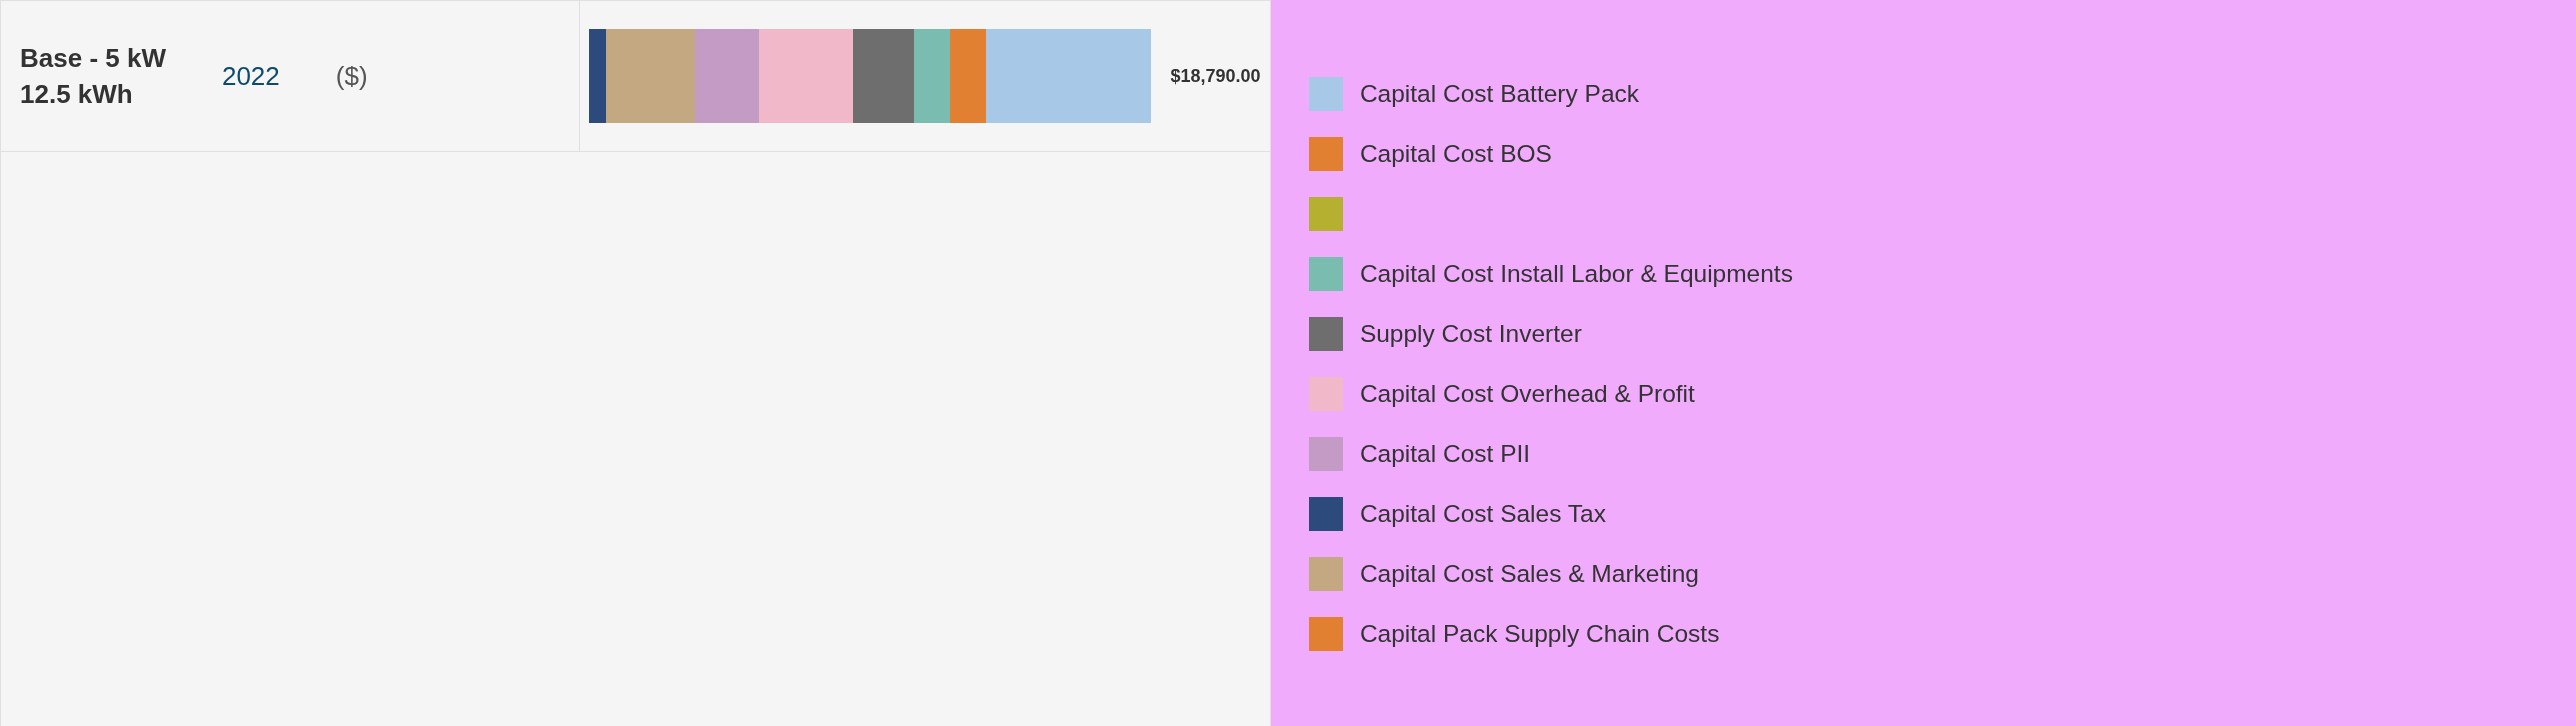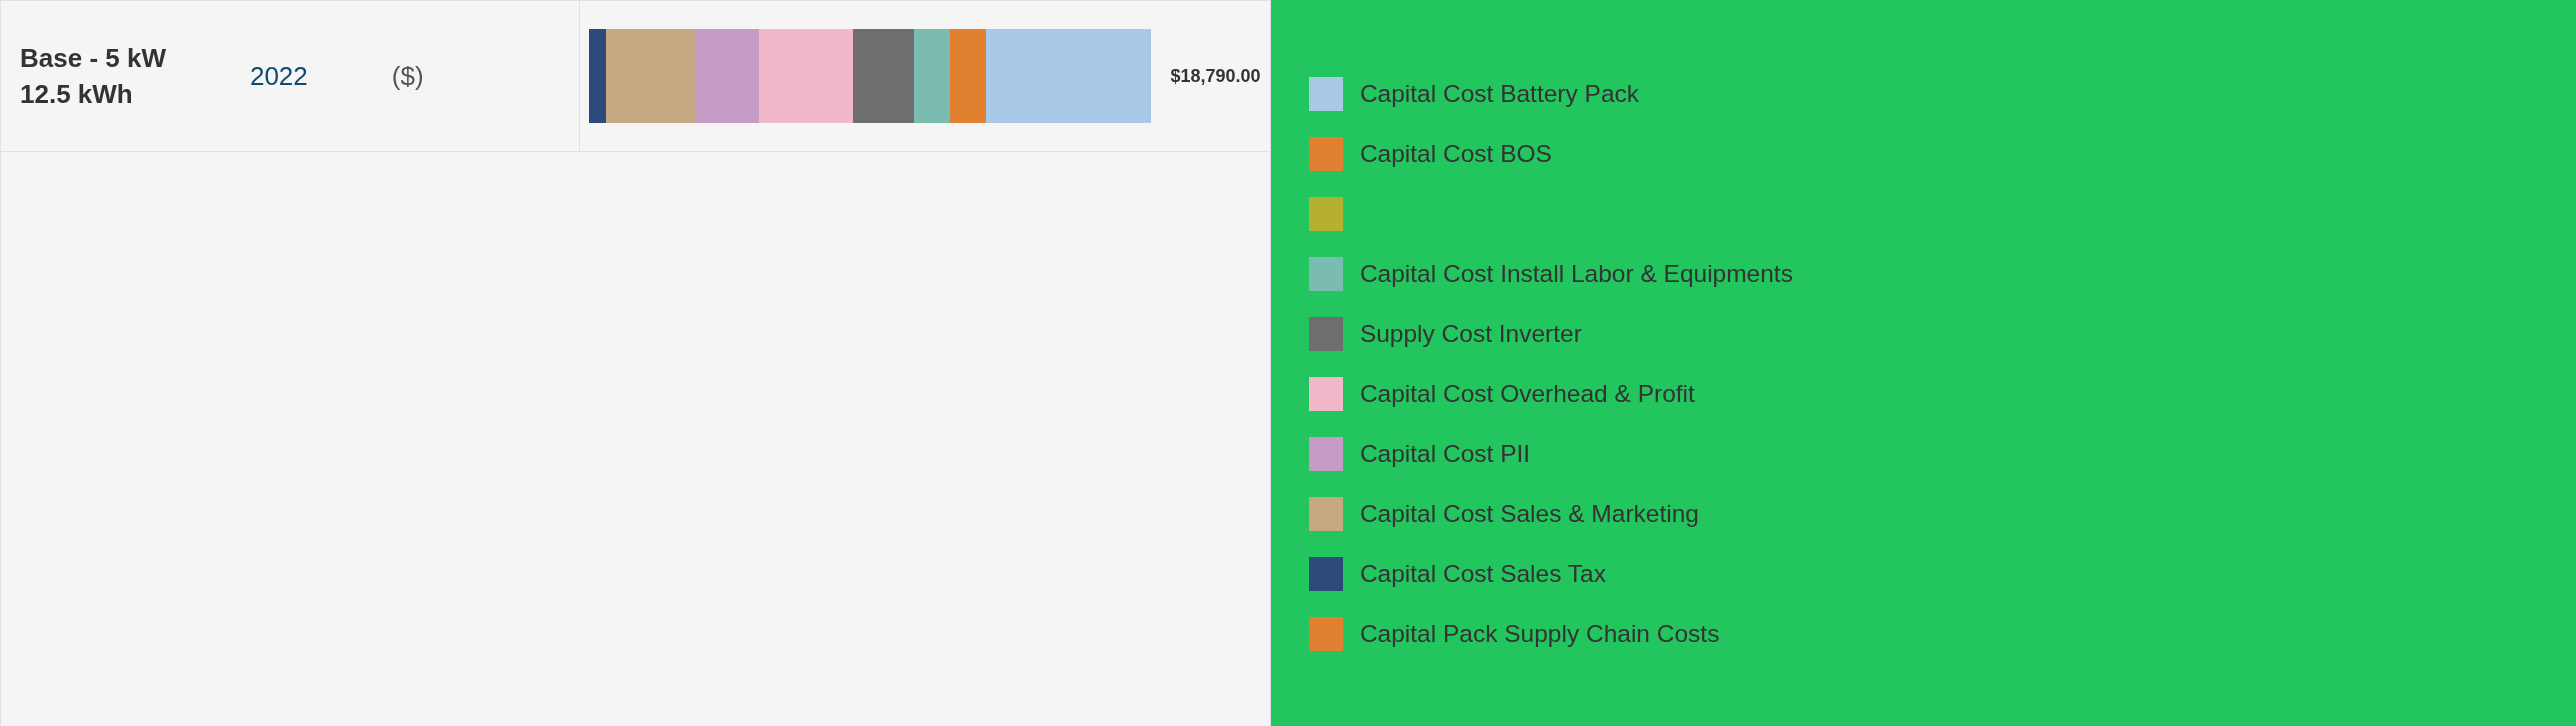--- a/index.html
+++ b/index.html
@@ -33,21 +33,21 @@
       align-items: center;
       height: 151px;
       border-bottom: 0.9px solid #e0e0e0;
       background: #f5f5f5;
     }
 
     .row-labels {
       display: flex;
       align-items: center;
       padding: 0 19px;
-      gap: 84px;
+      gap: 56px;
       flex: 0 0 579px;
       height: 100%;
       border-right: 0.9px solid #e0e0e0;
     }
 
     .label-base {
       font-size: 26px;
       font-weight: bold;
       color: #333;
       line-height: 1.4;
@@ -91,21 +91,21 @@
     }
 
     
     .legend-panel {
       flex: 1;
       display: flex;
       flex-direction: column;
       justify-content: center;
       padding: 19px 38px;
       gap: 26px;
-      background: #22c55e;
+      background: #f0abfc;
     }
 
     .legend-item {
       display: flex;
       align-items: center;
       gap: 17px;
     }
 
     .legend-swatch {
       width: 34px;
@@ -169,26 +169,26 @@
       </div>
       <div class="legend-item">
         <div class="legend-swatch" style="background-color: rgb(240, 184, 200);"></div>
         <span class="legend-text">Capital Cost Overhead &amp; Profit</span>
       </div>
       <div class="legend-item">
         <div class="legend-swatch" style="background-color: rgb(196, 155, 196);"></div>
         <span class="legend-text">Capital Cost PII</span>
       </div>
       <div class="legend-item">
+        <div class="legend-swatch" style="background-color: rgb(44, 74, 124);"></div>
+        <span class="legend-text">Capital Cost Sales Tax</span>
+      </div>
+      <div class="legend-item">
         <div class="legend-swatch" style="background-color: rgb(196, 168, 130);"></div>
         <span class="legend-text">Capital Cost Sales &amp; Marketing</span>
-      </div>
-      <div class="legend-item">
-        <div class="legend-swatch" style="background-color: rgb(44, 74, 124);"></div>
-        <span class="legend-text">Capital Cost Sales Tax</span>
       </div>
       <div class="legend-item">
         <div class="legend-swatch" style="background-color: rgb(224, 128, 48);"></div>
         <span class="legend-text">Capital Pack Supply Chain Costs</span>
       </div>
     </div>
 </div>
 
 
 </body></html>

